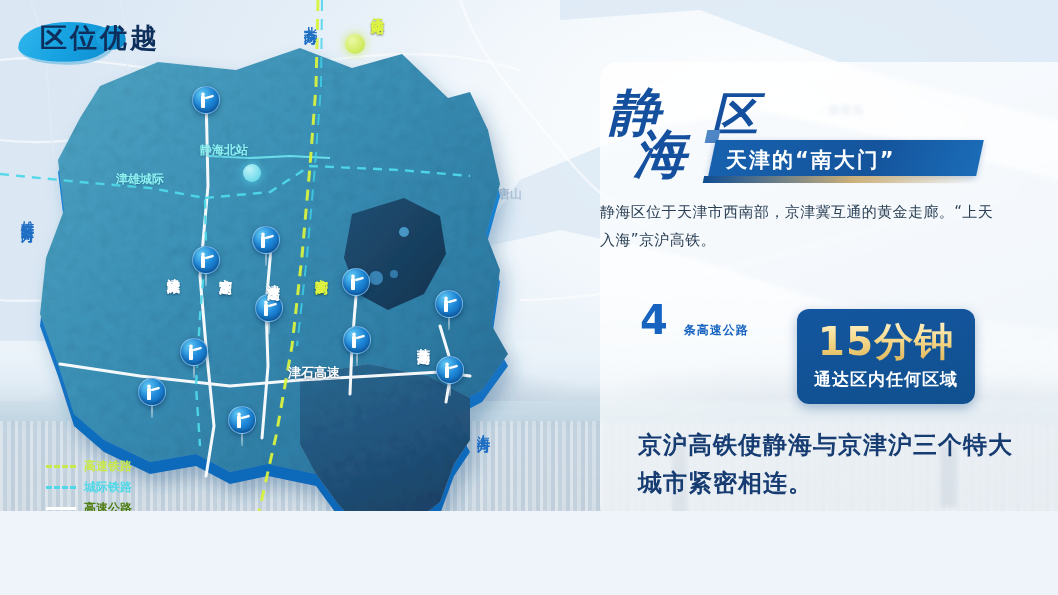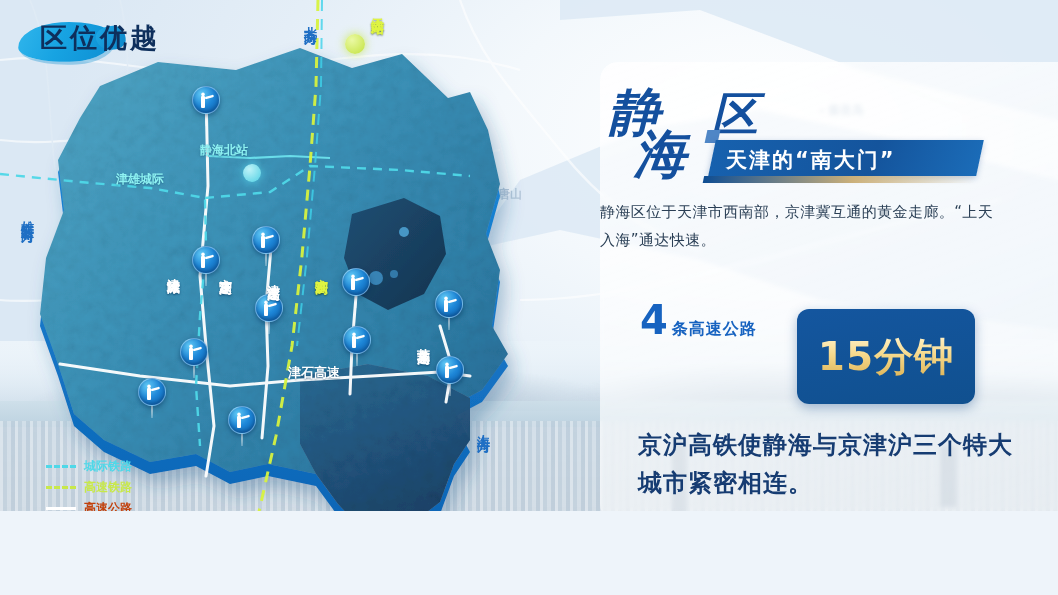--- a/index.html
+++ b/index.html
@@ -170,21 +170,21 @@
     font-family:"DejaVu Sans","Liberation Sans",sans-serif;
   }
 
   .stats{ position:absolute; left:640px; top:302px; width:170px; }
   .stat-row{ display:flex; align-items:baseline; margin-bottom:22px; }
   .stat-num{
     font-size:40px; font-weight:bold; color:#1763c0; line-height:.9;
     font-family:"DejaVu Sans","Liberation Sans",sans-serif;
   }
   .stat-lab{
-    font-size:16px; font-weight:bold; color:#1763c0; margin-left:4px; letter-spacing:1px;
+    font-size:12px; font-weight:bold; color:#1763c0; margin-left:16px; letter-spacing:1px;
     font-family:"DejaVu Sans","Liberation Sans",sans-serif;
   }
 
   .card{
     position:absolute; left:797px; top:309px; width:178px; height:95px;
     background:linear-gradient(170deg,#14569f 0%,#10508f 100%);
     border-radius:12px;
     box-shadow:0 4px 12px rgba(16,70,135,.35);
     display:flex; flex-direction:column; align-items:center; justify-content:center;
   }
@@ -476,53 +476,54 @@
     <span class="hlabel lbl-white" style="left:288px;top:318px;">津石高速</span>
 
     <span class="vlabel lbl-blue" style="left:301px;top:-30px;">北京方向</span>
     <span class="vlabel lbl-yellow" style="left:368px;top:-38px;">天津南站</span>
     <span class="vlabel lbl-blue" style="left:18px;top:164px;">雄安新区方向</span>
     <span class="vlabel lbl-blue" style="left:474px;top:378px;">上海方向</span>
   </div>
 
   <div class="legend">
     <div class="row">
+      <span class="swatch"></span>
+      <span class="txt" style="color:#c8e84b;">高速铁路</span>
+    </div>
+    <div class="row">
       <span class="swatch cy"></span>
       <span class="txt" style="color:#4fd8e8;">城际铁路</span>
     </div>
     <div class="row">
-      <span class="swatch"></span>
-      <span class="txt" style="color:#c8e84b;">高速铁路</span>
-    </div>
-    <div class="row">
       <span class="swatch wh"></span>
-      <span class="txt" style="color:#c2410c;">高速公路</span>
+      <span class="txt" style="color:#4d7c0f;">高速公路</span>
     </div>
   </div>
 
   <div class="panel"></div>
 
   <div class="calli">
     <span class="c1">静</span>
     <span class="c2">海</span>
     <span class="c3">区</span>
   </div>
 
   <div class="tick"></div>
   <div class="sub-banner"></div>
   <div class="sub-text">天津的“南大门”</div>
 
-  <div class="body-text">静海区位于天津市西南部，京津冀互通的黄金走廊。“上天入海”通达快速。</div>
+  <div class="body-text">静海区位于天津市西南部，京津冀互通的黄金走廊。“上天入海”京沪高铁。</div>
 
   <div class="stats">
     <div class="stat-row">
       <span class="stat-num">4</span>
       <span class="stat-lab">条高速公路</span>
     </div>
   </div>
 
   <div class="card">
     <div class="big">15分钟</div>
+    <div class="small">通达区内任何区域</div>
   </div>
 
   <div class="closing">京沪高铁使静海与京津沪三个特大城市紧密相连。</div>
 
 </div>
 
 </body></html>

